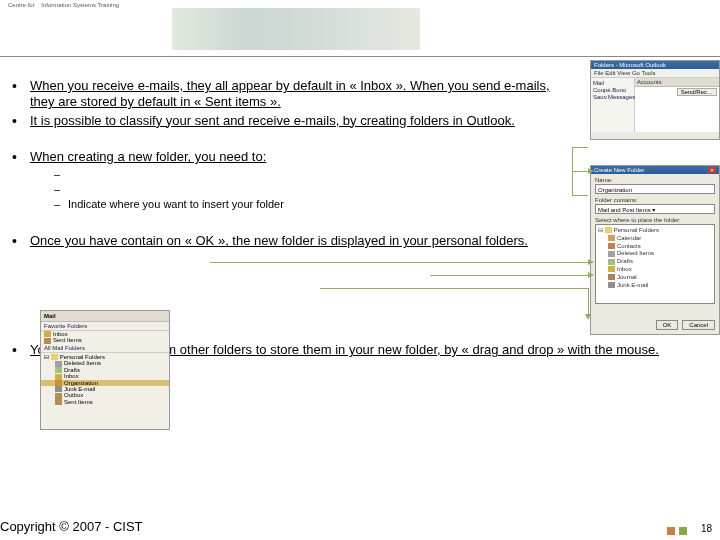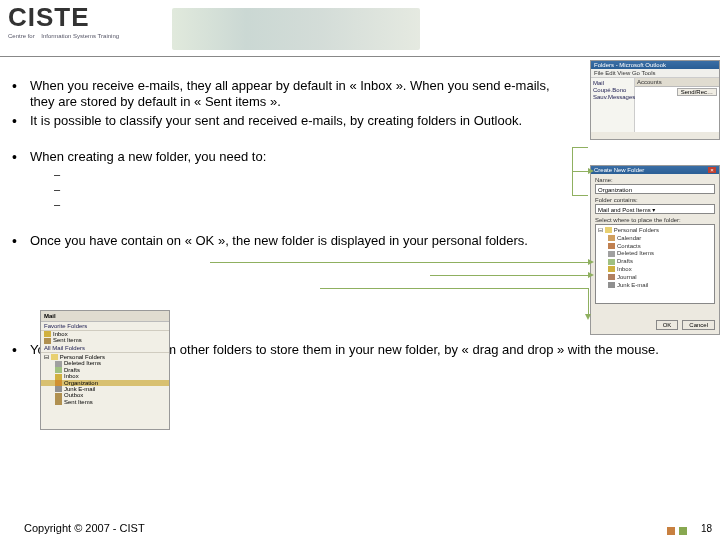--- a/index.html
+++ b/index.html
@@ -9,21 +9,21 @@
   .logo { position: absolute; left: 8px; top: 2px; width: 160px; height: 55px; z-index: 2; }
   .logo-text { font-weight: bold; font-size: 26px; letter-spacing: 1px; color: #333; font-family: Arial, sans-serif; }
   .logo-sub { font-size: 6px; color: #556; line-height: 1.1; }
   .banner { position: absolute; left: 172px; top: 8px; right: 300px; height: 42px; background: linear-gradient(90deg, #c8d8c0 0%, #a0b8b0 30%, #b0c0b8 60%, #d0d8c8 100%); opacity: 0.55; border-radius: 2px; }
   .title { position: absolute; right: 8px; top: 6px; font-weight: bold; font-size: 25px; color: #000; font-family: Verdana, sans-serif; }
   .hr { position: absolute; left: 0; right: 0; top: 56px; height: 1px; background: #888; }
   
   .content { position: absolute; left: 12px; top: 78px; right: 12px; bottom: 30px; font-size: 13px; color: #000; line-height: 1.25; }
   .bullet-row { display: flex; margin-bottom: 2px; }
   .dot { width: 18px; flex-shrink: 0; font-size: 14px; line-height: 1.2; }
-  .btxt { flex: 1; padding-right: 145px; }
+  .btxt { flex: 1; padding-right: 145px; text-decoration: underline; }
   .sub-list { margin-left: 42px; margin-top: 2px; margin-bottom: 4px; font-size: 11px; }
   .sub-row { display: flex; margin-bottom: 1px; }
   .dash { width: 14px; flex-shrink: 0; }
   .gap1 { height: 18px; }
   .gap3 { height: 90px; }
 
   .thumb { position: absolute; background: #ece9e0; border: 1px solid #999; font-size: 6px; }
   .thumb1 { right: 0; top: 60px; width: 130px; height: 80px; }
   .thumb1-title { background: linear-gradient(#3a6ea5,#2a5e95); color: #fff; padding: 1px 3px; font-size: 6px; }
   .thumb1-menu { background: #f0f0ec; padding: 1px 3px; color: #333; border-bottom: 1px solid #ccc; }
@@ -53,61 +53,61 @@
   .thumb3-item { padding:0 3px; }
   .thumb3-item .ico { display:inline-block; width:7px; height:6px; margin-right:2px; vertical-align:middle; }
   .ic-fav{background:#b09050;} .ic-cst{background:#d09030;}
   .hl { background:#d8c070; }
 
   .arrow { position: absolute; pointer-events: none; }
   .line-h { position:absolute; height:1px; background:#8fb060; }
   .line-v { position:absolute; width:1px; background:#8fb060; }
   .tri { position:absolute; width:0; height:0; border-top:3px solid transparent; border-bottom:3px solid transparent; border-left:6px solid #8fb060; }
 
-  .footer { position: absolute; left: 24px; bottom: 6px; font-size: 11px; color: #000; }
+  .footer { position: absolute; left: 0; bottom: 6px; font-size: 13px; color: #000; }
   .pagenum { position: absolute; right: 8px; bottom: 6px; font-size: 10px; color: #000; }
   .foot-sq { position:absolute; bottom: 5px; width:8px; height:8px; }
   .fs1 { right: 45px; background:#c88040; }
   .fs2 { right: 33px; background:#88a850; }
 </style>
 </head>
 <body>
 
 <div class="header">
   <div class="logo">
-    <div class="logo-text">CISTE</div>
     <div class="logo-sub"><span>Centre for</span> &nbsp;&nbsp; <span>Information Systems Training</span></div>
   </div>
   <div class="banner"></div>
   <div class="hr"></div>
 </div>
 
 <div class="content">
   <div class="bullet-row">
       <div class="dot">•</div>
       <div class="btxt">When you receive e-mails, they all appear by default in « Inbox ». When you send e-mails, they are stored by default in « Sent items ».</div>
     </div>
   <div class="bullet-row">
       <div class="dot">•</div>
-      <div class="btxt">It is possible to classify your sent and received e-mails, by creating folders in Outlook.</div>
+      <div class="btxt">It is possible to classify your sent and receive e-mails, by creating folders in Outlook.</div>
     </div>
   <div class="gap1"></div>
   <div class="bullet-row">
       <div class="dot">•</div>
       <div class="btxt">When creating a new folder, you need to:</div>
     </div>
   <div class="sub-list">
     <div class="sub-row">
         <div class="dash">–</div>
       </div>
     <div class="sub-row">
         <div class="dash">–</div>
       </div>
     <div class="sub-row">
         <div class="dash">–</div>
+        <div>Indicate where you want to insert your folder</div>
       </div>
   </div>
   <div class="gap1"></div>
   <div class="bullet-row">
       <div class="dot">•</div>
       <div class="btxt" style="padding-right:10px">Once you have contain on « OK », the new folder is displayed in your personal folders.</div>
     </div>
   <div class="gap3"></div>
   <div class="bullet-row">
       <div class="dot">•</div>

